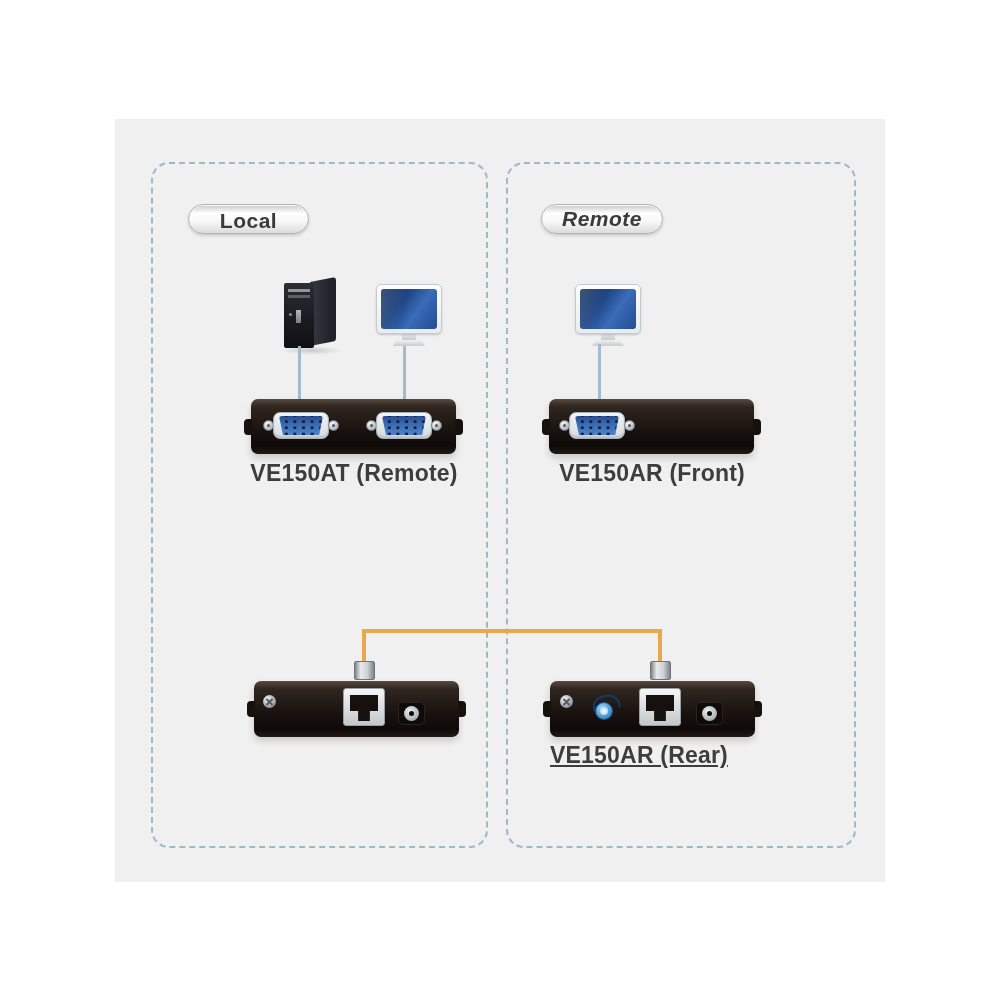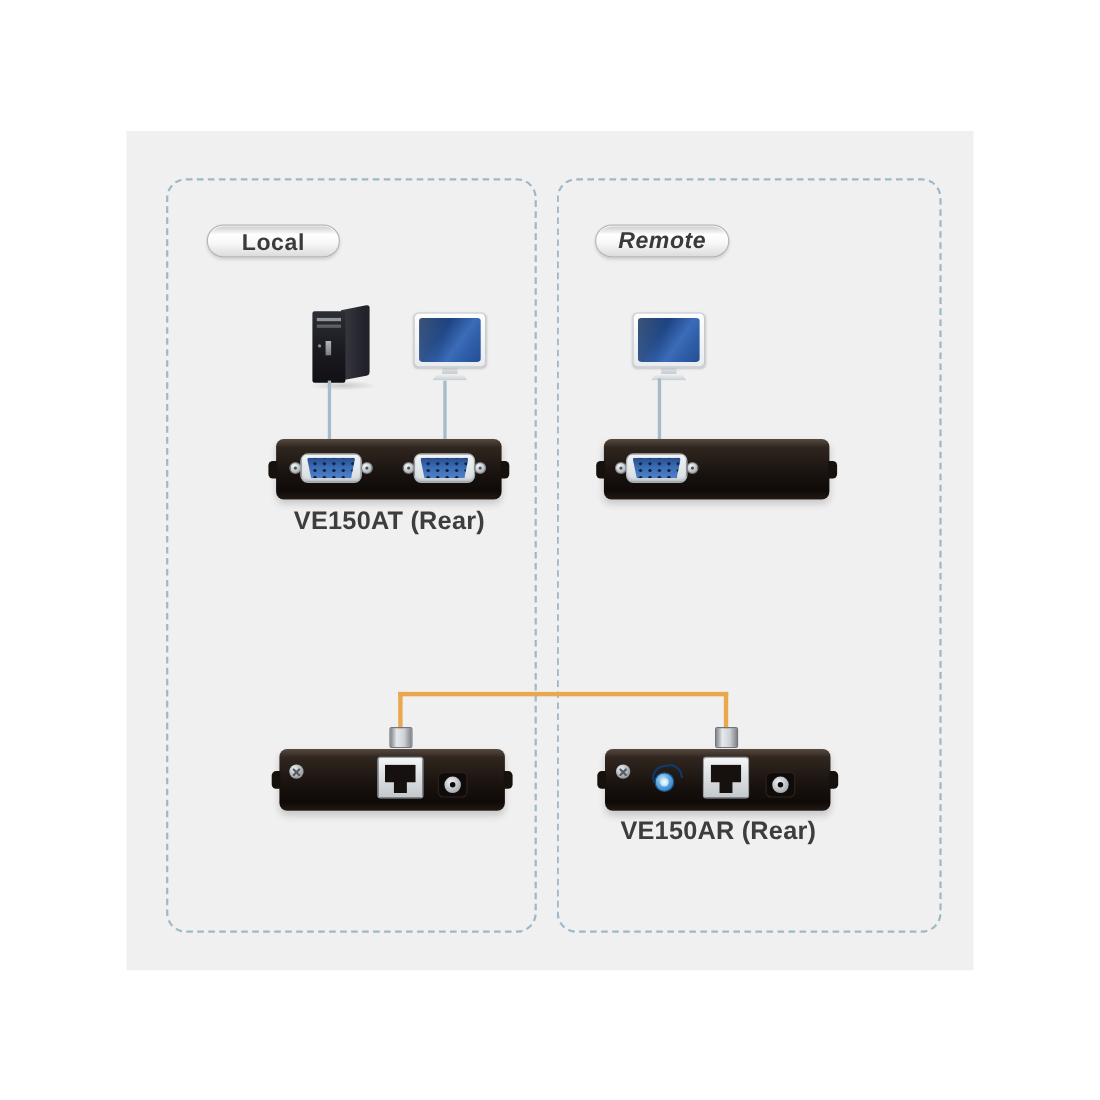--- a/index.html
+++ b/index.html
@@ -182,21 +182,21 @@
   .plug-1 { left:354px; } .plug-2 { left:650px; }
 
   
   .devlabel {
     position:absolute; width:280px; text-align:center;
     font-size:23px; font-weight:700; color:#3d3d3d; letter-spacing:0.2px;
   }
   .lbl-fl { left:214px; top:460px; }
   .lbl-fr { left:512px; top:460px; }
   .lbl-rl { left:217px; top:742px; }
-  .lbl-rr { left:513px; top:742px; }
+  .lbl-rr { left:499px; top:742px;text-decoration:underline; }
 </style>
 </head>
 <body>
 
 <div class="page">
   <div class="stage"></div>
 
   <div class="panel panel-local"></div>
   <div class="panel panel-remote"></div>
 
@@ -288,15 +288,16 @@
     <div class="rj45 rj45-rr">
       <div class="rj45-hole"></div>
     </div>
     <div class="dcjack jack-rr">
       <div class="dcjack-ring">
         <div class="dcjack-hole"></div>
       </div>
     </div>
   </div>
 
-  <div class="devlabel lbl-fl">VE150AT (Rear)</div>
+  <div class="devlabel lbl-fl">VE150AT (Remote)</div>
+  <div class="devlabel lbl-fr">VE150AR (Front)</div>
   <div class="devlabel lbl-rr">VE150AR (Rear)</div>
 </div>
 
 </body></html>

